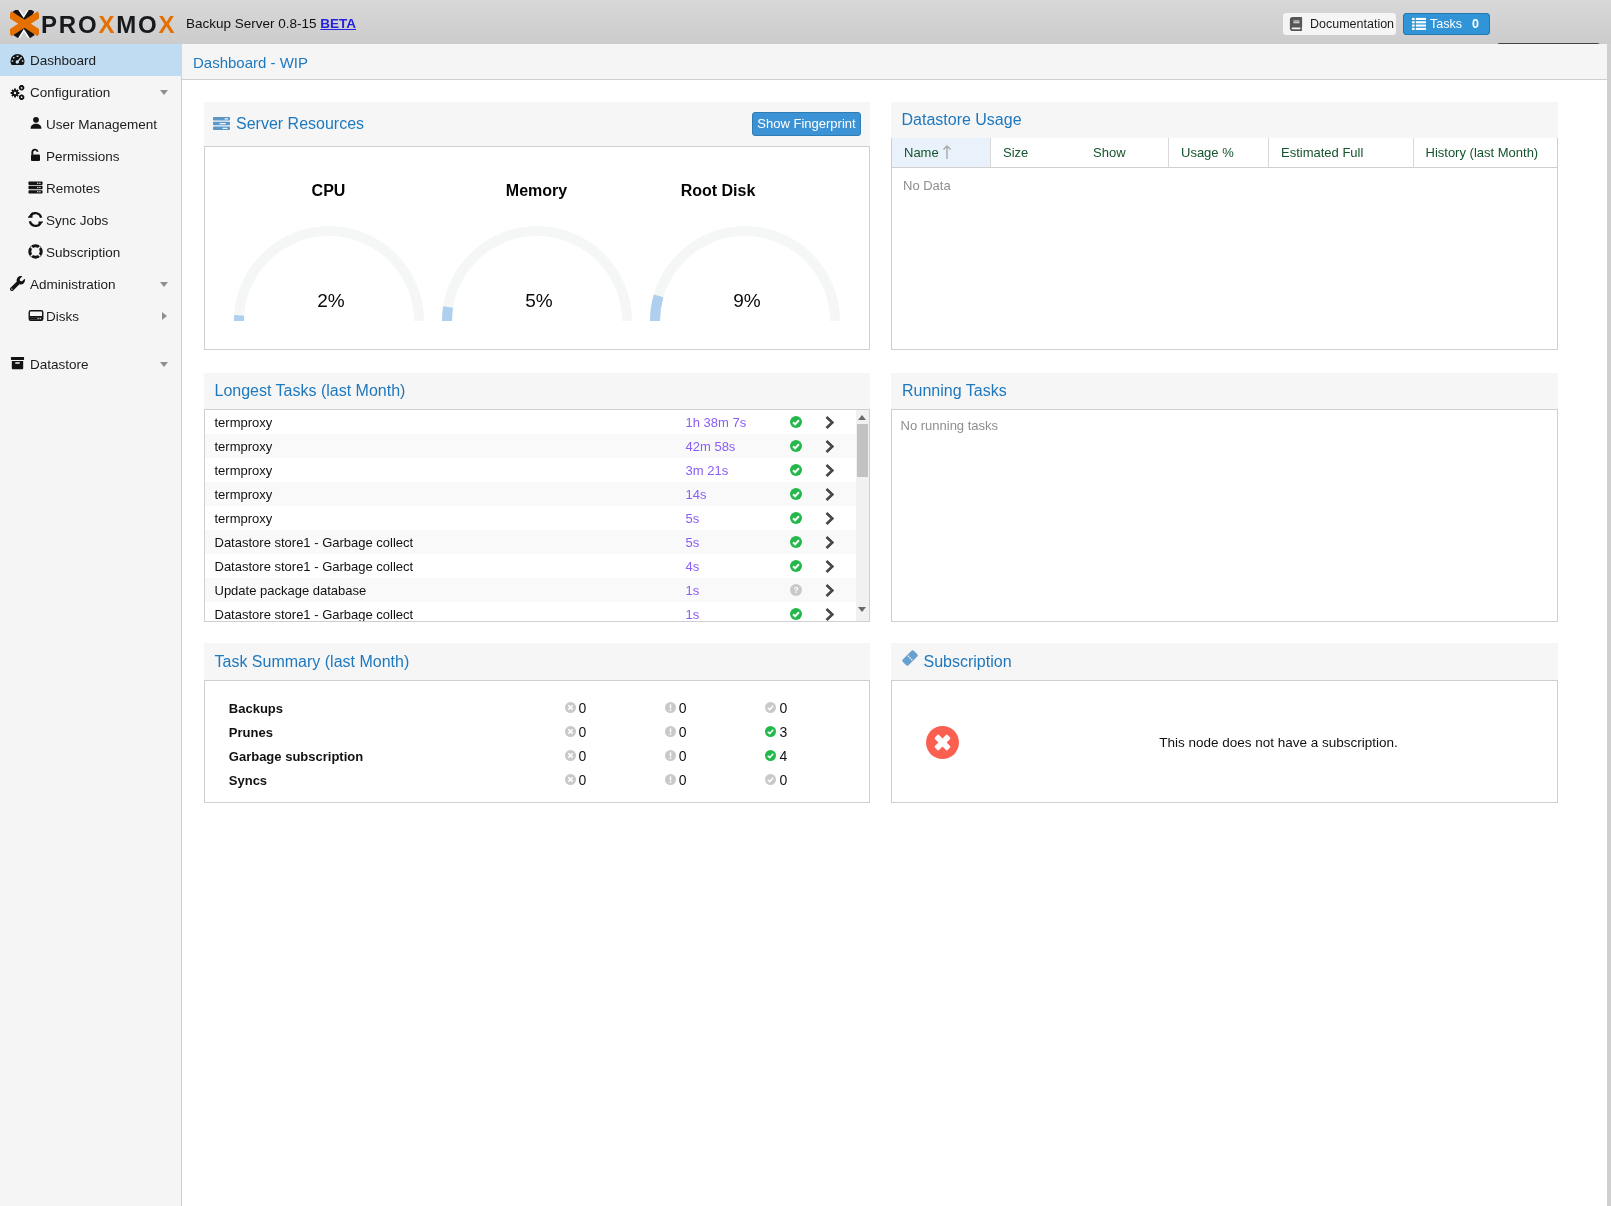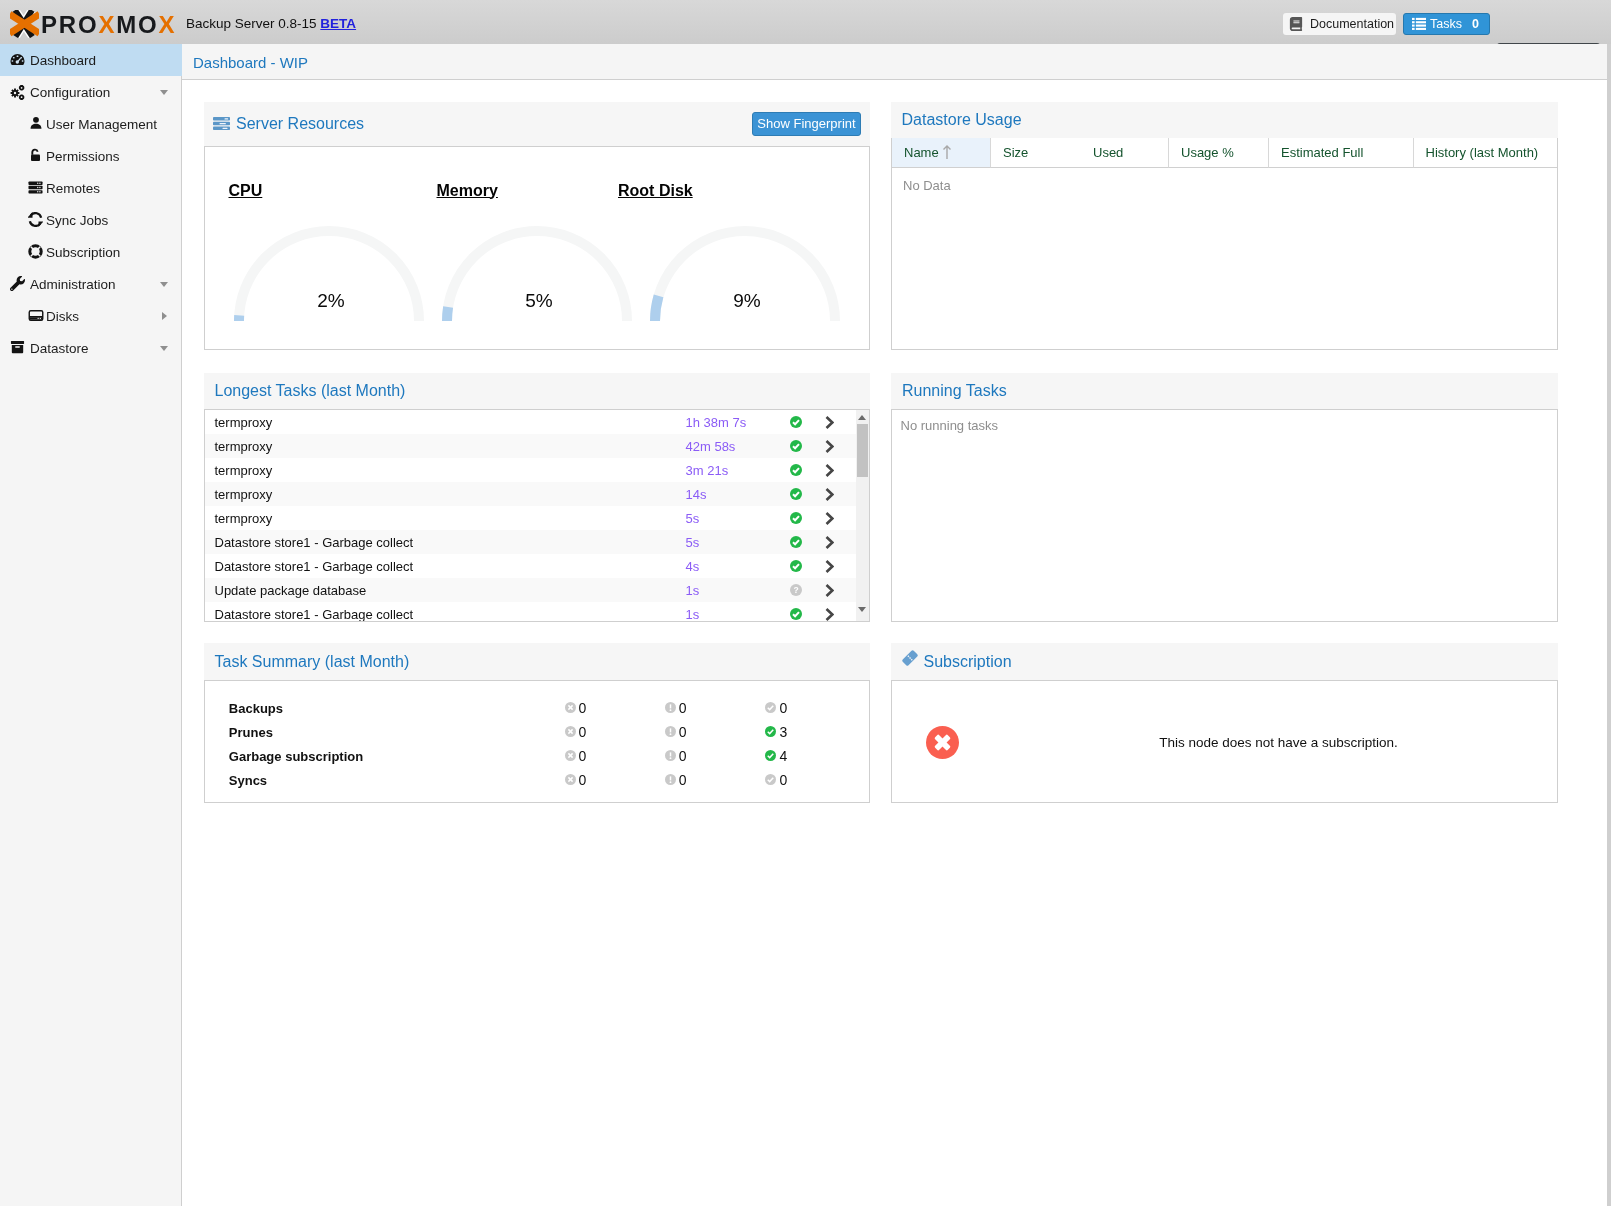--- a/index.html
+++ b/index.html
@@ -24,21 +24,21 @@
 .sbsel { background:#bfdcf2; }
 .caret-d { position:absolute; left:159.5px; top:13.5px; width:0; height:0; border-left:4px solid transparent; border-right:4px solid transparent; border-top:5.5px solid #8f8f8f; }
 .caret-r { position:absolute; left:161.5px; top:11.5px; width:0; height:0; border-top:4px solid transparent; border-bottom:4px solid transparent; border-left:5.5px solid #8f8f8f; }
 
 #cheader { position:absolute; left:182px; top:44px; width:1425px; height:36px; background:#f5f5f5; border-bottom:1px solid #cfcfcf; }
 #ctitle { position:absolute; left:193px; top:54px; font-size:15px; color:#1e78be; }
 #rightstrip { position:absolute; left:1607px; top:44px; width:4px; height:1162px; background:#cfcfcf; }
 .phead { position:absolute; background:#f6f6f6; }
 .ptitle { font-size:16px; color:#1e78be; position:absolute; }
 .pbody { position:absolute; background:#fff; border:1px solid #cfcfcf; }
-.gaugelabel { position:absolute; font-size:16px; font-weight:bold; color:#040404; text-align:left; width:200px;text-decoration:underline; }
+.gaugelabel { position:absolute; font-size:16px; font-weight:bold; color:#040404; text-align:center; width:200px; }
 .gaugeval { position:absolute; font-size:19px; color:#0a0a0a; text-align:center; width:200px; }
 .trow { position:absolute; left:0; width:651px; height:24px; }
 .trow.alt { background:#f9f9f9; }
 .tname { position:absolute; left:10px; top:5px; font-size:13px; color:#111; }
 .tdur { position:absolute; left:481px; top:5px; font-size:13px; color:#8b5cf6; }
 .ticon { position:absolute; left:585px; top:6px; }
 .tchev { position:absolute; left:620px; top:6px; }
 .hcell { position:absolute; top:138px; height:30px; border-right:1px solid #d8d8d8; border-bottom:1px solid #d0d0d0; font-size:13px; color:#14532d; background:#fff; }
 .hcell .lb { position:absolute; left:12px; top:7px; }
 .tsrow { position:absolute; font-size:13px; color:#111;font-weight:bold; }
@@ -196,21 +196,21 @@
         <path d="M1,9.2 h14" stroke="#131313" stroke-width="1.4"></path>
         <rect x="1.5" y="9.8" width="13" height="2.6" fill="#131313"></rect>
         <g fill="#f5f5f5">
           <circle cx="12.6" cy="11.1" r="0.7"></circle>
           <circle cx="10.3" cy="11.1" r="0.7"></circle>
         </g>
       </svg>
     <span class="txt" style="left:46px">Disks</span>
     <div class="caret-r"></div>
   </div>
-  <div class="sbitem" style="top:332px">
+  <div class="sbitem" style="top:348px">
     <svg class="ic" style="left:10px" width="15" height="14" viewBox="0 0 16 16" fill="#131313">
         <rect x="0.5" y="1" width="15" height="3.6" rx="0.5"></rect>
         <path d="M1.5,5.6 h13 v8.4 a1,1 0 0 1 -1,1 h-11 a1,1 0 0 1 -1,-1 z"></path>
         <rect x="5.2" y="7" width="5.6" height="1.8" rx="0.9" fill="#f5f5f5"></rect>
       </svg>
     <span class="txt" style="left:30px">Datastore</span>
     <div class="caret-d"></div>
   </div>
   <div id="cheader"></div>
   <div id="ctitle">Dashboard - WIP</div>
@@ -257,21 +257,21 @@
   <div class="hcell" style="left:892px;width:99px;background:#e9f2fb">
       <span class="lb">Name</span>
       <svg class="lb" style="left:50px;top:6px;position:absolute" width="10" height="17" viewBox="0 0 10 17">
         <path d="M5,2 V15 M1.5,5.5 L5,2 L8.5,5.5" stroke="#a8a8a8" stroke-width="1.4" fill="none"></path>
       </svg>
     </div>
   <div class="hcell" style="left:991px;width:110px">
       <span class="lb">Size</span>
     </div>
   <div class="hcell" style="left:1081px;width:88px">
-      <span class="lb">Used</span>
+      <span class="lb">Show</span>
     </div>
   <div class="hcell" style="left:1169px;width:100px">
       <span class="lb">Usage %</span>
     </div>
   <div class="hcell" style="left:1269px;width:144.5px">
       <span class="lb">Estimated Full</span>
     </div>
   <div class="hcell" style="left:1413.5px;width:143.5px;border-right:none">
       <span class="lb">History (last Month)</span>
     </div>

